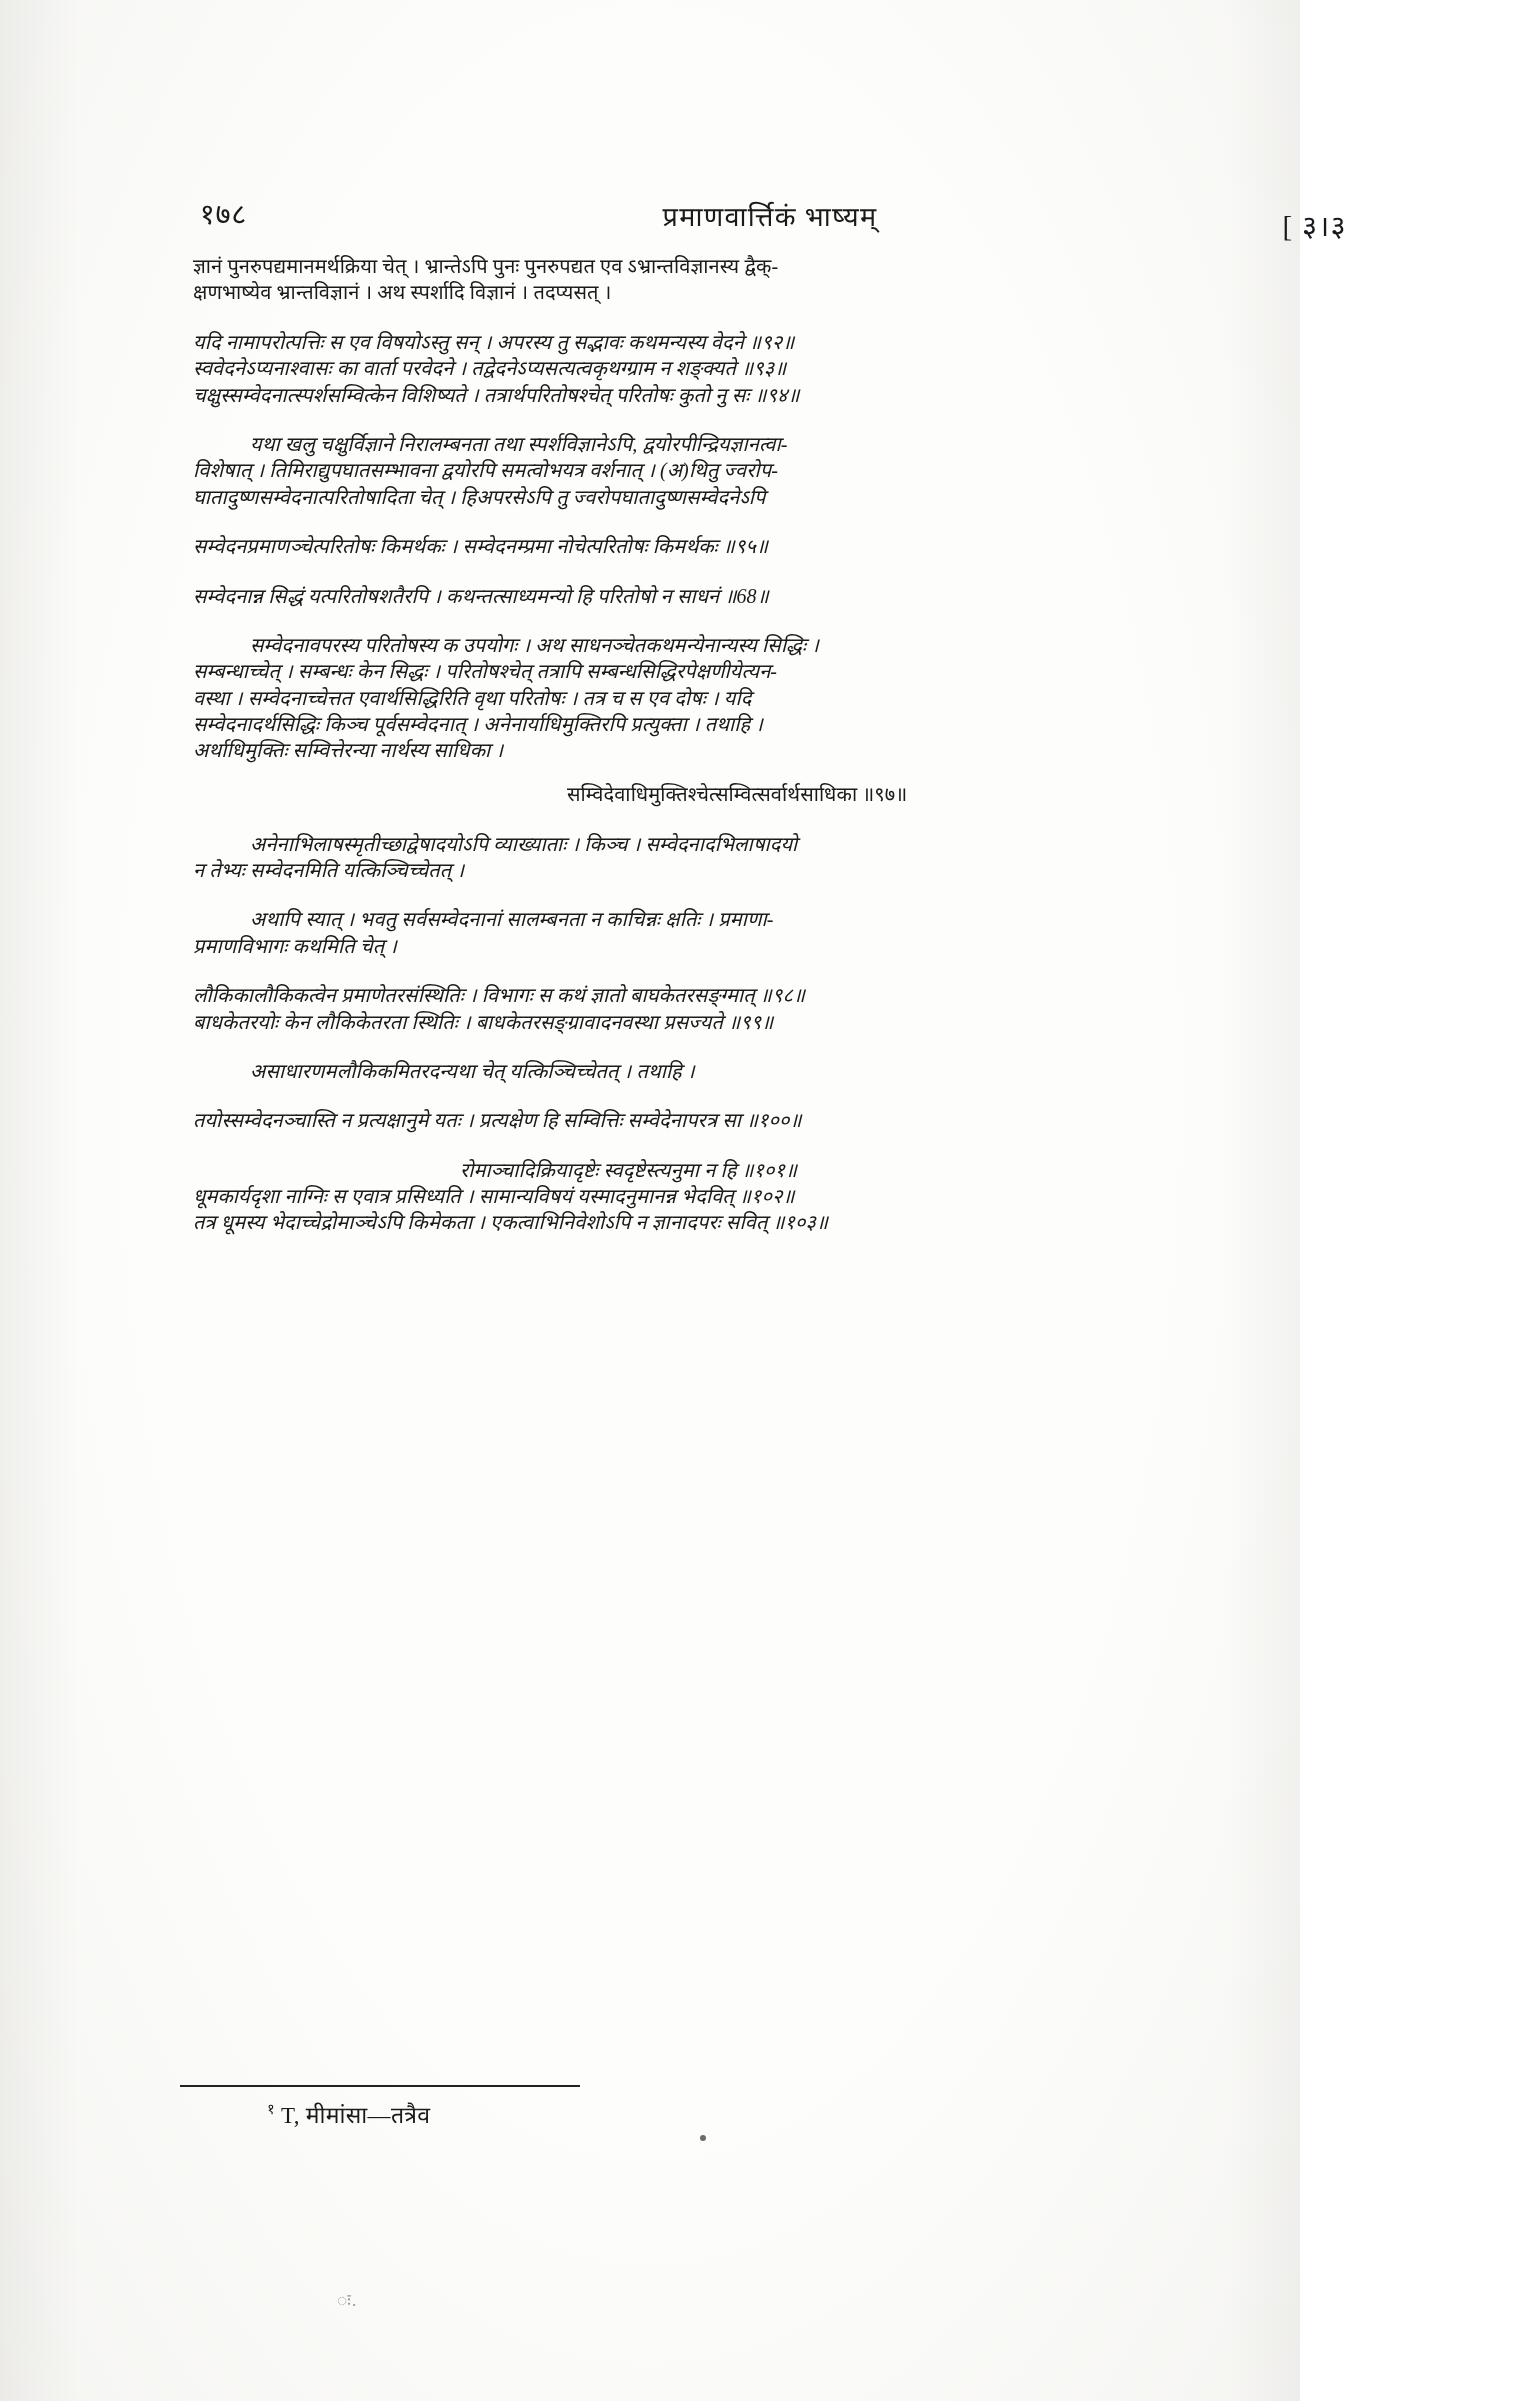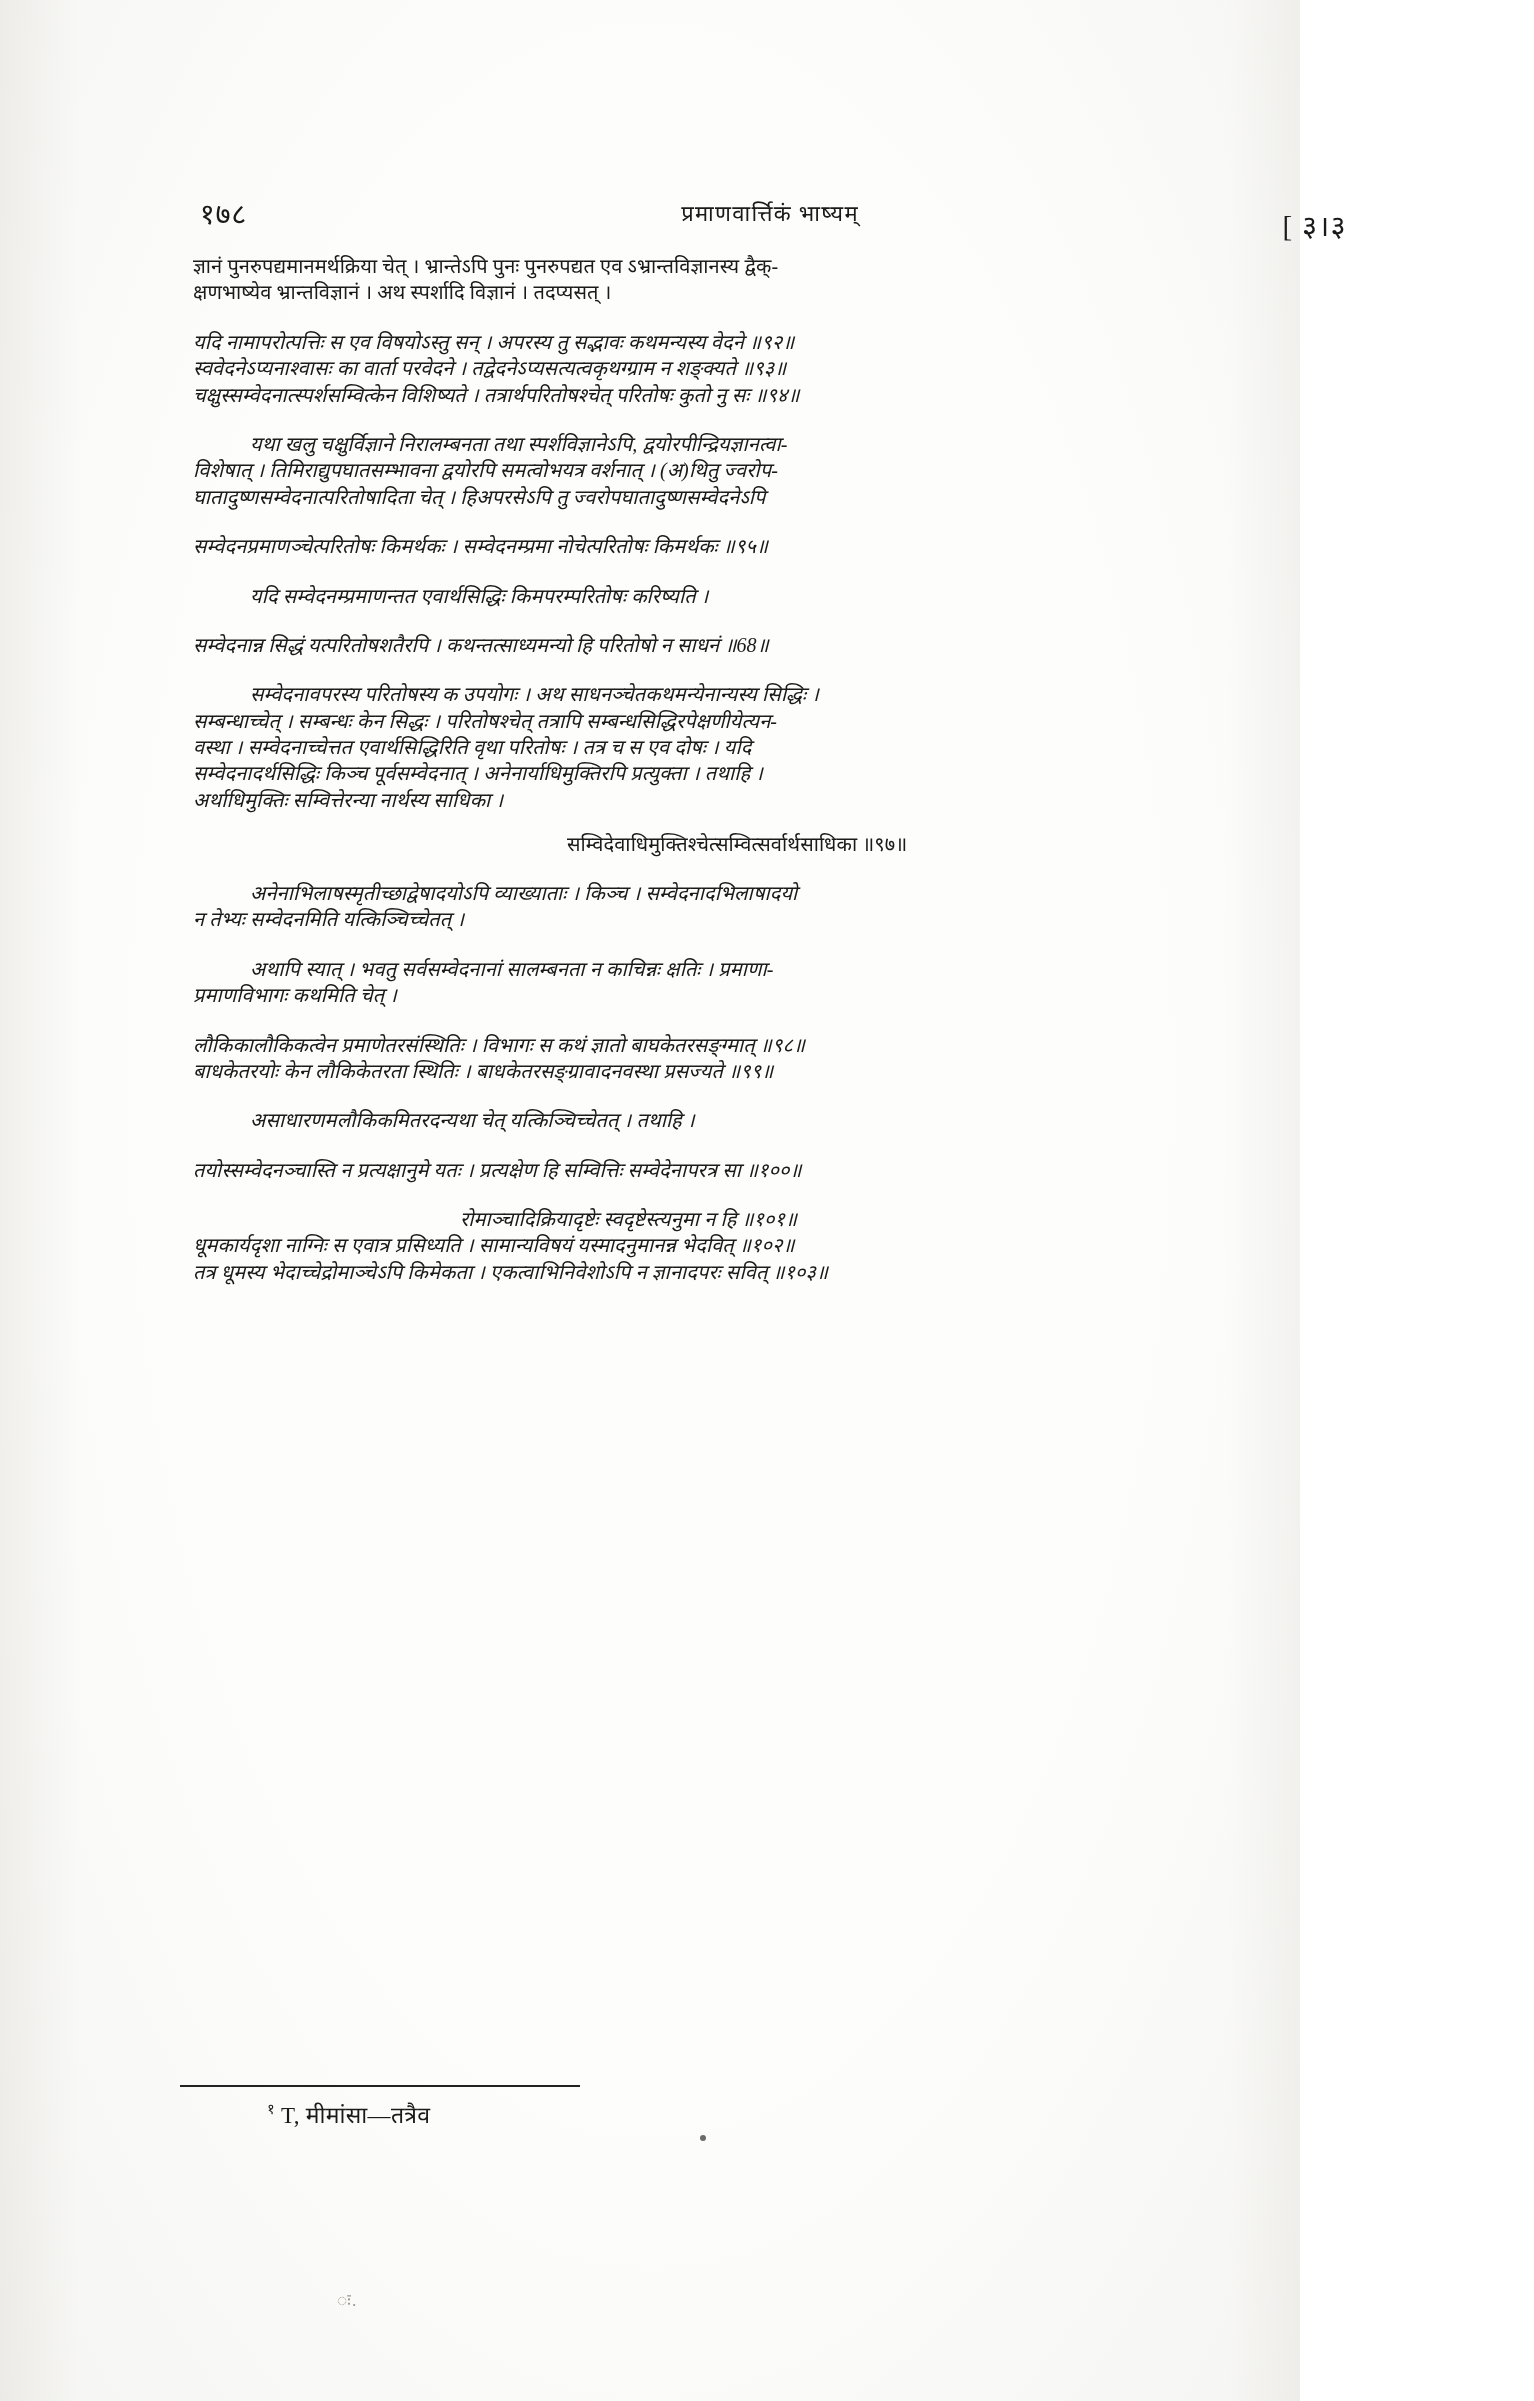--- a/index.html
+++ b/index.html
@@ -48,21 +48,21 @@
     left: 6.7px;
     top: 0;
     font-size: 29px;
     letter-spacing: 0.7px;
   }
   .header-title {
     position: absolute;
     left: 0; right: 0;
     top: 4px;
     text-align: center;
-    font-size: 22px;
+    font-size: 27px;
     letter-spacing: 1.3px;
   }
   .folio-right {
     position: absolute;
     right: 0px;
     top: 12px;
     font-size: 29px;
     letter-spacing: 1.3px;
   }
   
@@ -152,23 +152,20 @@
     <div class="block gap-md">
       <div class="line indent">यथा खलु चक्षुर्विज्ञाने निरालम्बनता तथा स्पर्शविज्ञानेऽपि, द्वयोरपीन्द्रियज्ञानत्वा-</div>
       <div class="line">विशेषात् ।  तिमिराद्युपघातसम्भावना द्वयोरपि समत्वोभयत्र वर्शनात् ।  (अ)थितु ज्वरोप-</div>
       <div class="line">घातादुष्णसम्वेदनात्परितोषादिता चेत् ।  हिअपरसेऽपि तु ज्वरोपघातादुष्णसम्वेदनेऽपि</div>
     </div>
 
     <div class="block gap-md">
       <div class="line">सम्वेदनप्रमाणञ्चेत्परितोषः किमर्थकः ।   सम्वेदनम्प्रमा नोचेत्परितोषः किमर्थकः ॥९५॥</div>
     </div>
 
-    <div class="block gap-md">
-      <div class="line indent">यदि सम्वेदनम्प्रमाणन्तत एवार्थसिद्धिः किमपरम्परितोषः करिष्यति ।</div>
-    </div>
 
     <div class="block gap-md">
       <div class="line">सम्वेदनान्न सिद्धं यत्परितोषशतैरपि । कथन्तत्साध्यमन्यो हि परितोषो न साधनं ॥68॥</div>
     </div>
 
     <div class="block gap-md">
       <div class="line indent">सम्वेदनावपरस्य परितोषस्य क उपयोगः । अथ साधनञ्चेतकथमन्येनान्यस्य सिद्धिः ।</div>
       <div class="line">सम्बन्धाच्चेत् । सम्बन्धः केन सिद्धः ।  परितोषश्चेत् तत्रापि  सम्बन्धसिद्धिरपेक्षणीयेत्यन-</div>
       <div class="line">वस्था ।  सम्वेदनाच्चेत्तत एवार्थसिद्धिरिति वृथा परितोषः ।  तत्र च स एव दोषः । यदि</div>
       <div class="line">सम्वेदनादर्थसिद्धिः किञ्च पूर्वसम्वेदनात् । अनेनार्याधिमुक्तिरपि प्रत्युक्ता ।  तथाहि ।</div>

